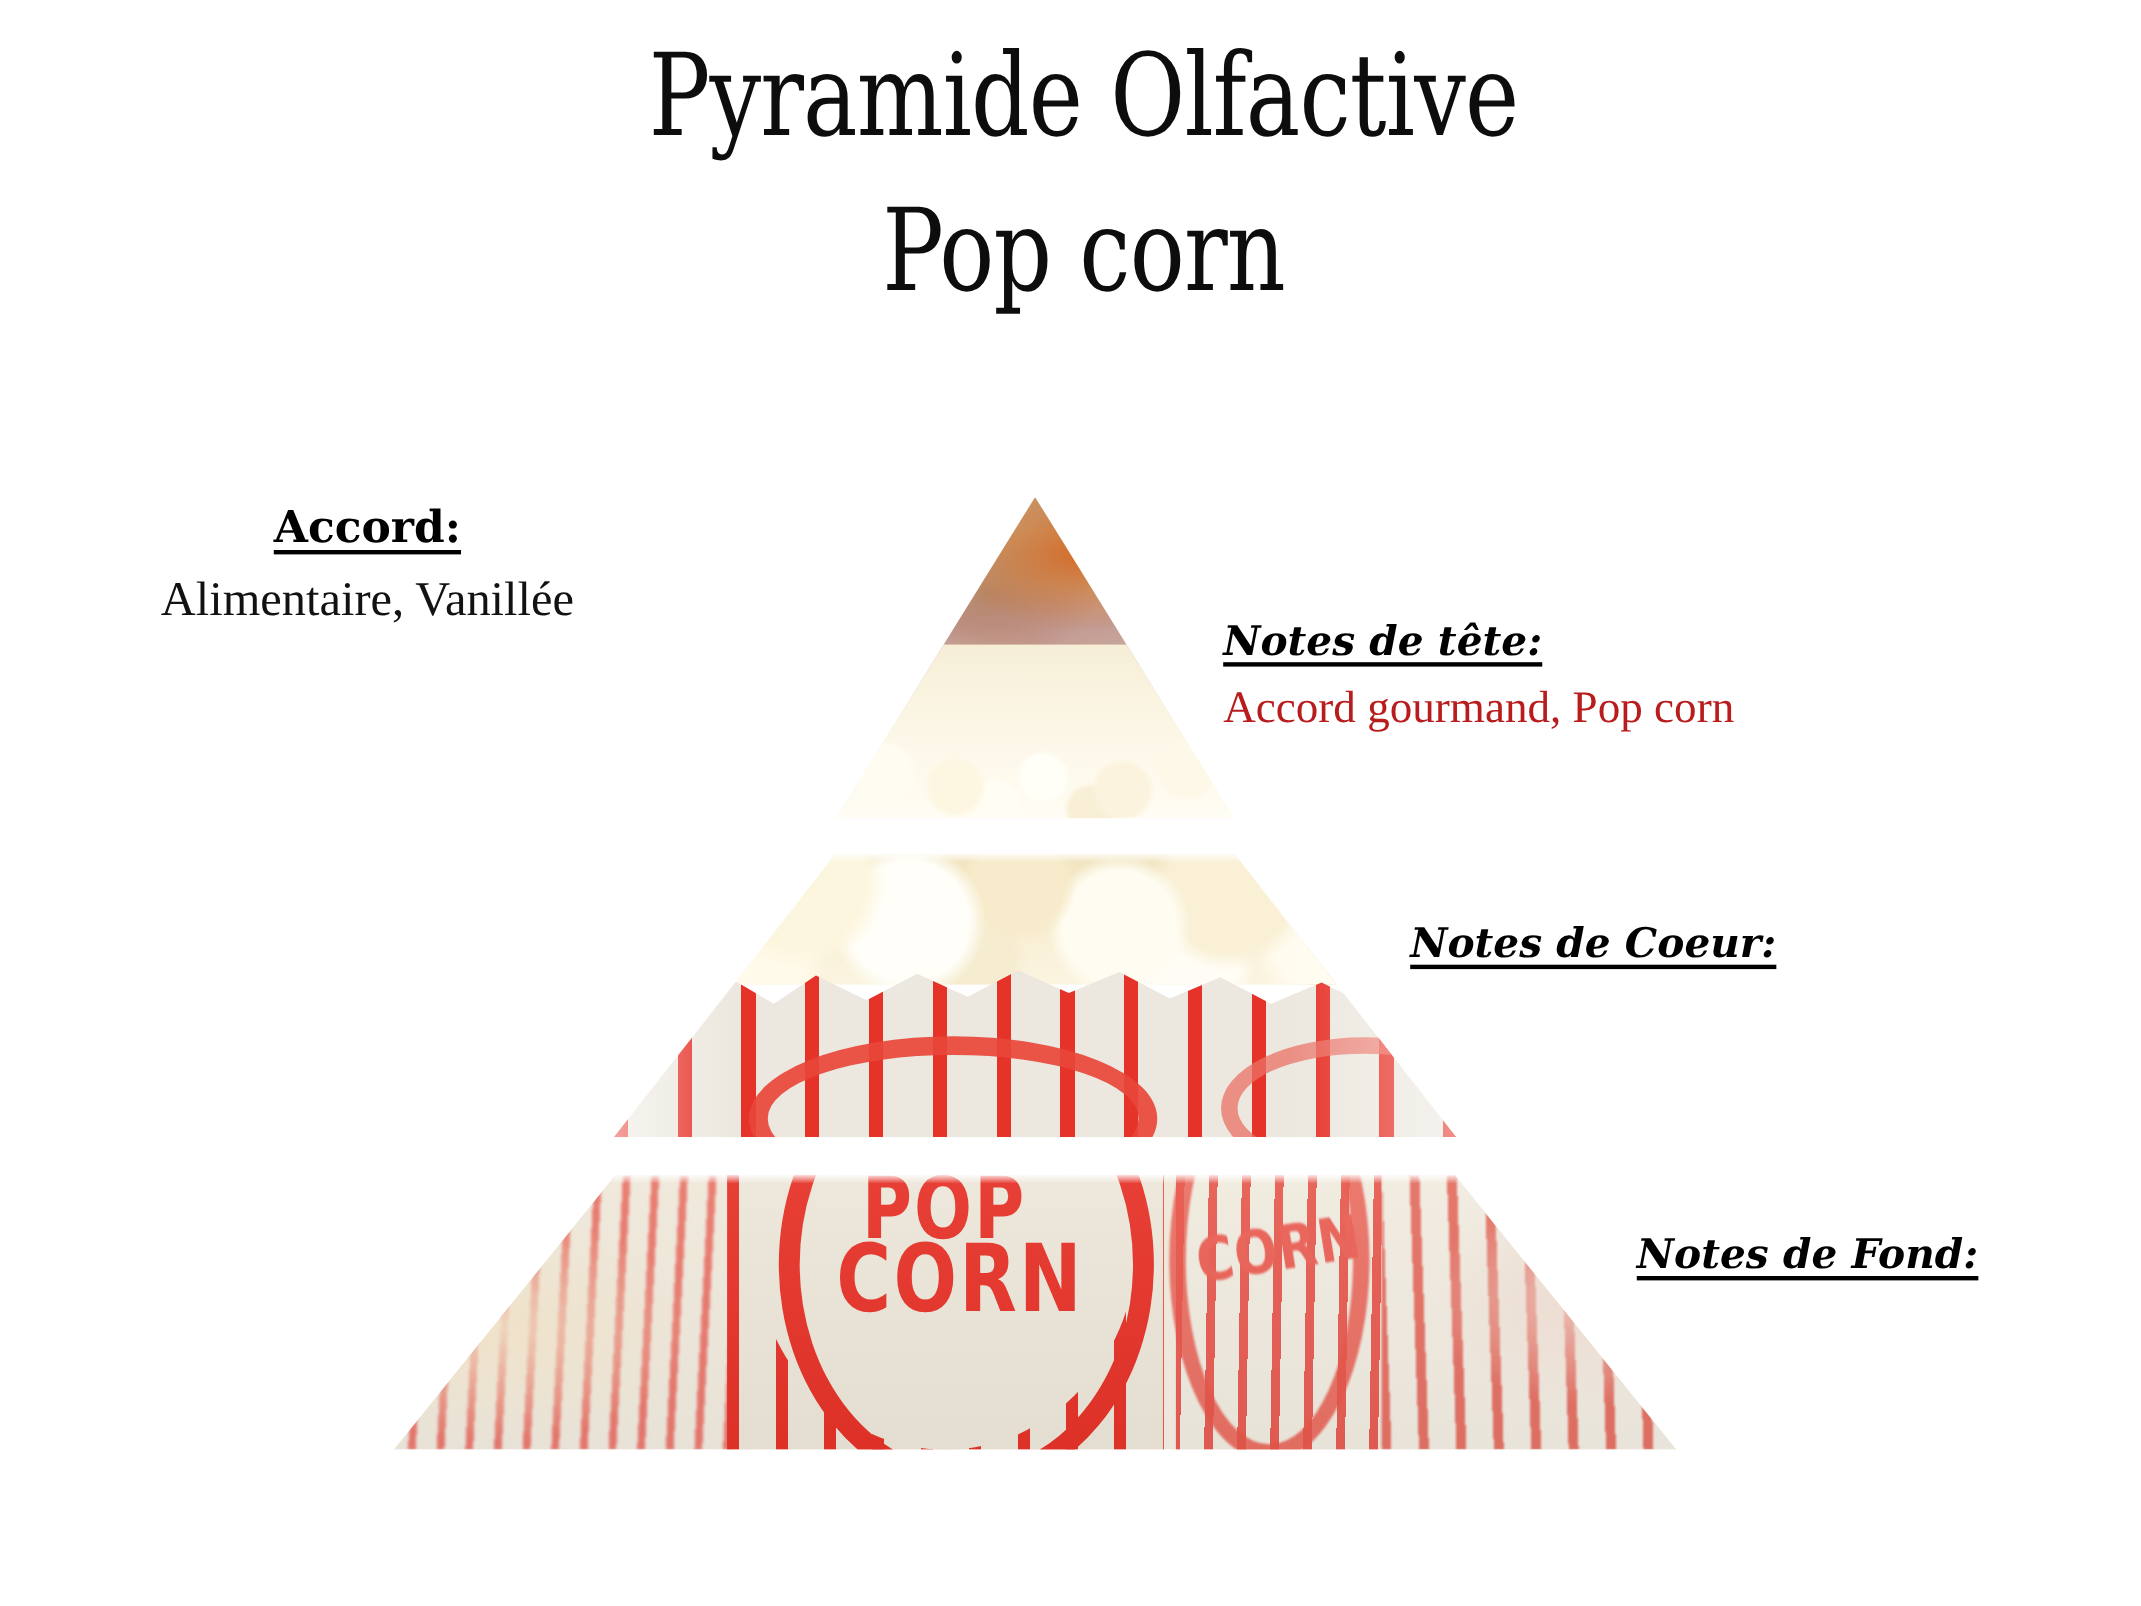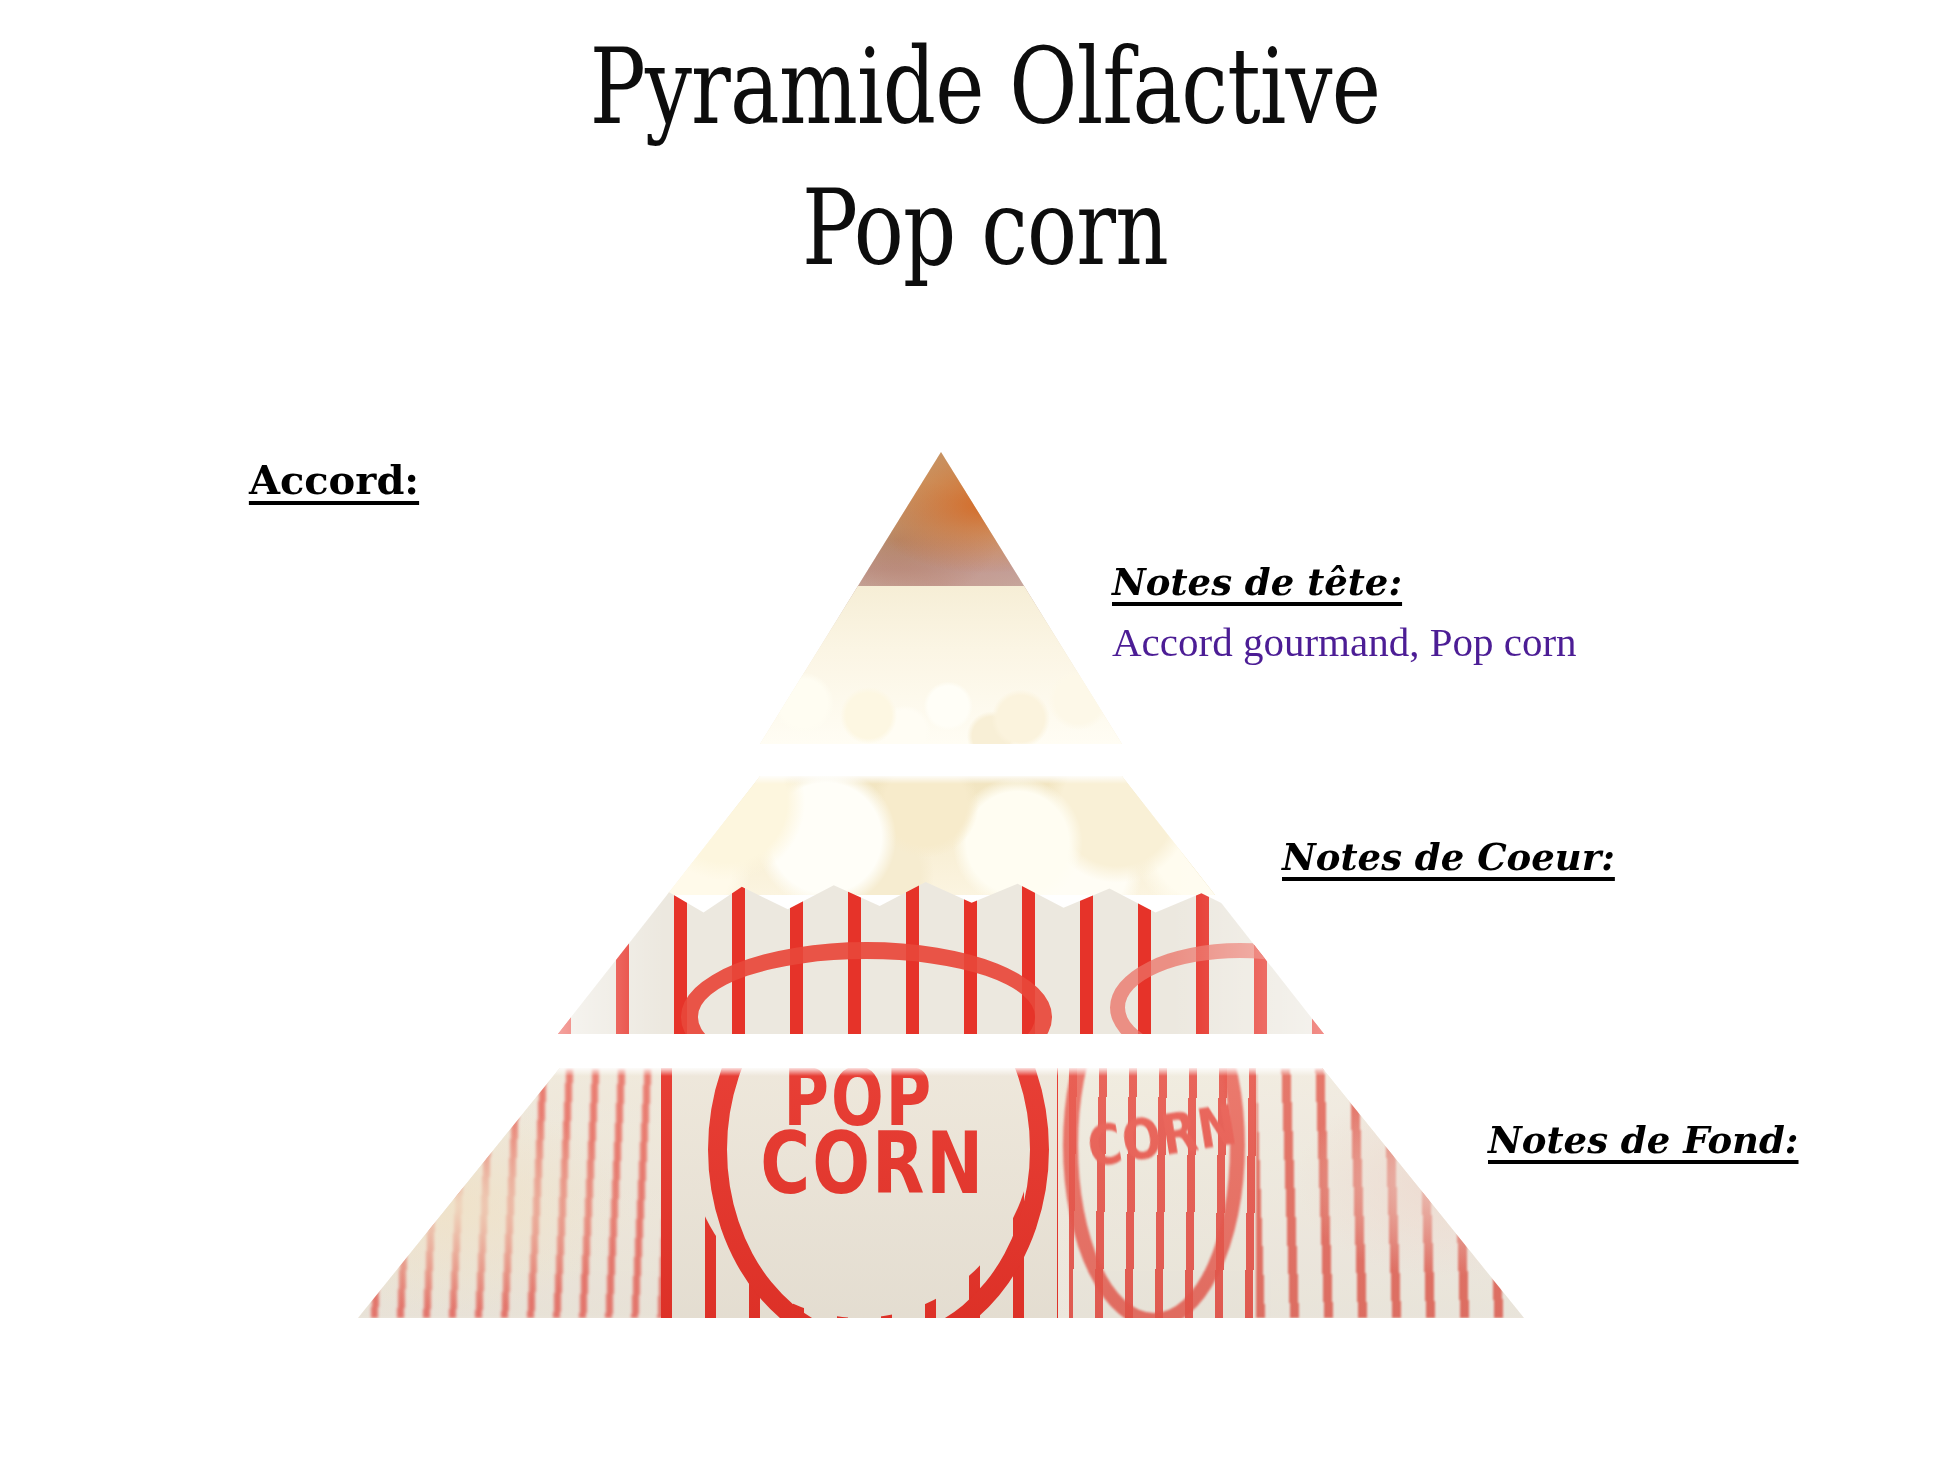--- a/index.html
+++ b/index.html
@@ -362,21 +362,21 @@
     text-underline-offset: 7px;
     text-decoration-thickness: 4px;
     color: #000000;
     display: inline-block;
     white-space: nowrap;
     font-style: italic;
   }
   .note-value {
     font-family: "Liberation Serif", "DejaVu Serif", serif;
     font-size: 41px;
-    color: #4c1d95;
+    color: #b91c1c;
     margin-top: 14px;
     white-space: nowrap;
   }
 
   .note-tete  { left: 1112px; top: 560px; }
   .note-coeur { left: 1282px; top: 835px; }
   .note-fond  { left: 1488px; top: 1118px; }
 </style>
 </head>
 <body>
@@ -415,20 +415,21 @@
     <div class="bot-word-corn2">CORN</div>
     <div class="bot-panel-r2"></div>
     <div class="bot-haze"></div>
     <div class="gap-fade-top"></div>
   </div>
 
 </div>
 
 <div class="famille-block">
   <div class="label-heading">Accord:</div>
+  <div class="label-value">Alimentaire, Vanillée</div>
 </div>
 
 <div class="note note-tete">
   <div class="note-heading">Notes de tête:</div>
   <div class="note-value">Accord gourmand, Pop corn</div>
 </div>
 
 <div class="note note-coeur">
   <div class="note-heading">Notes de Coeur:</div>
 </div>

